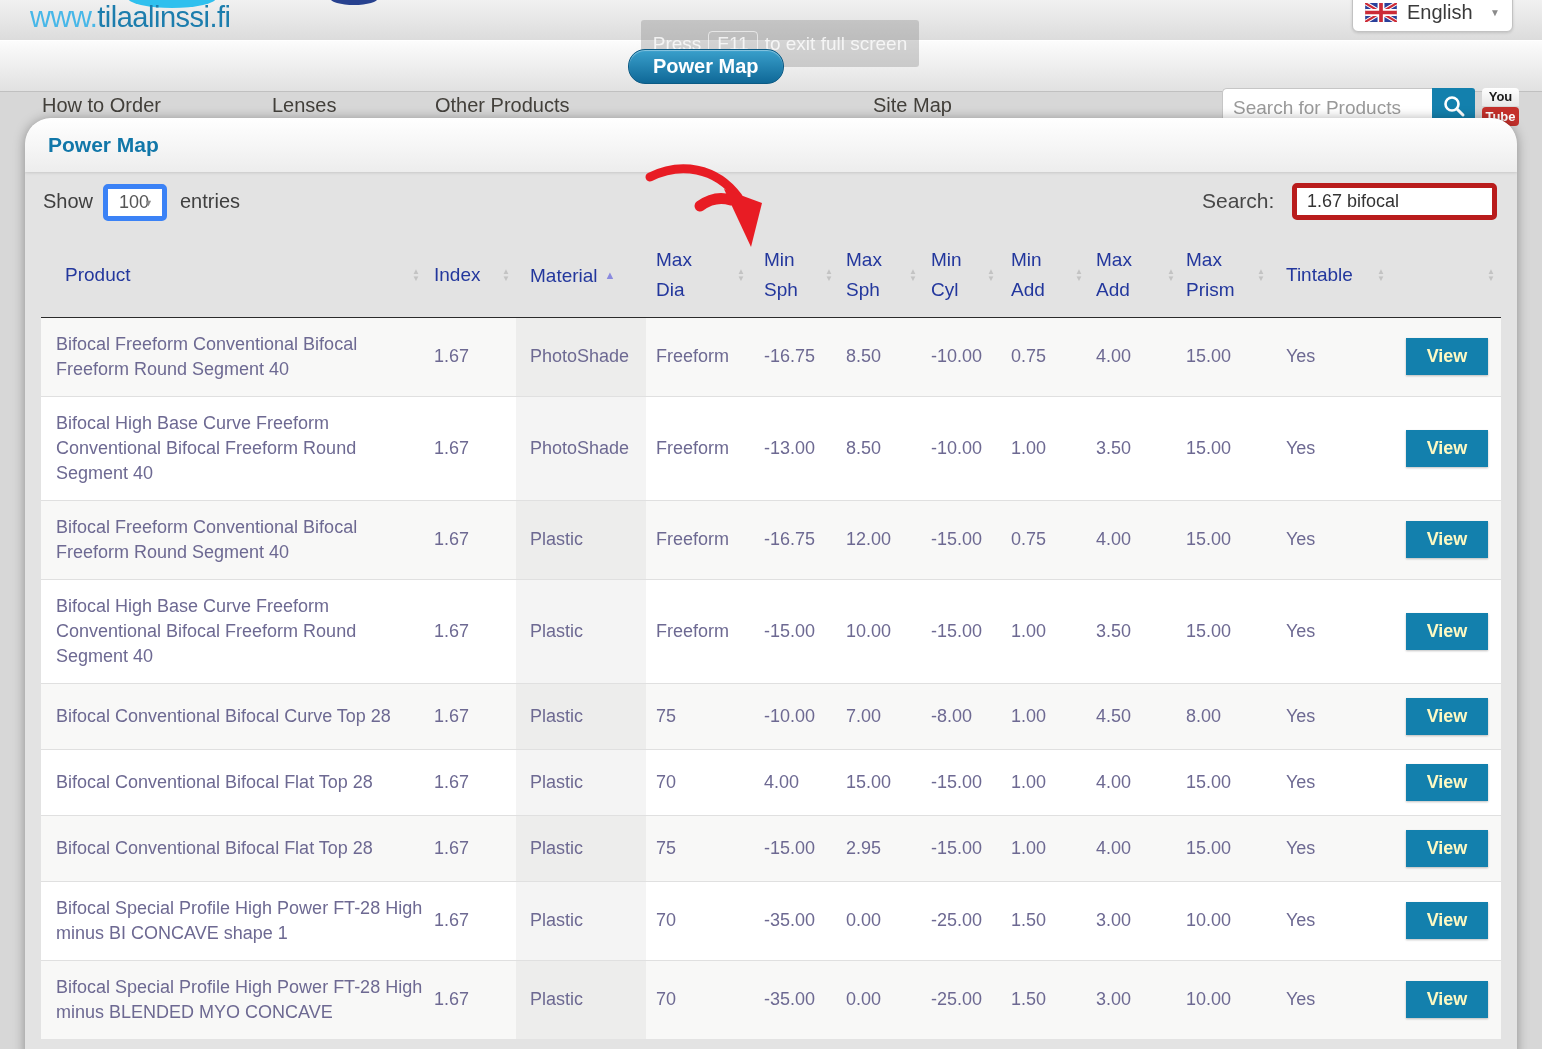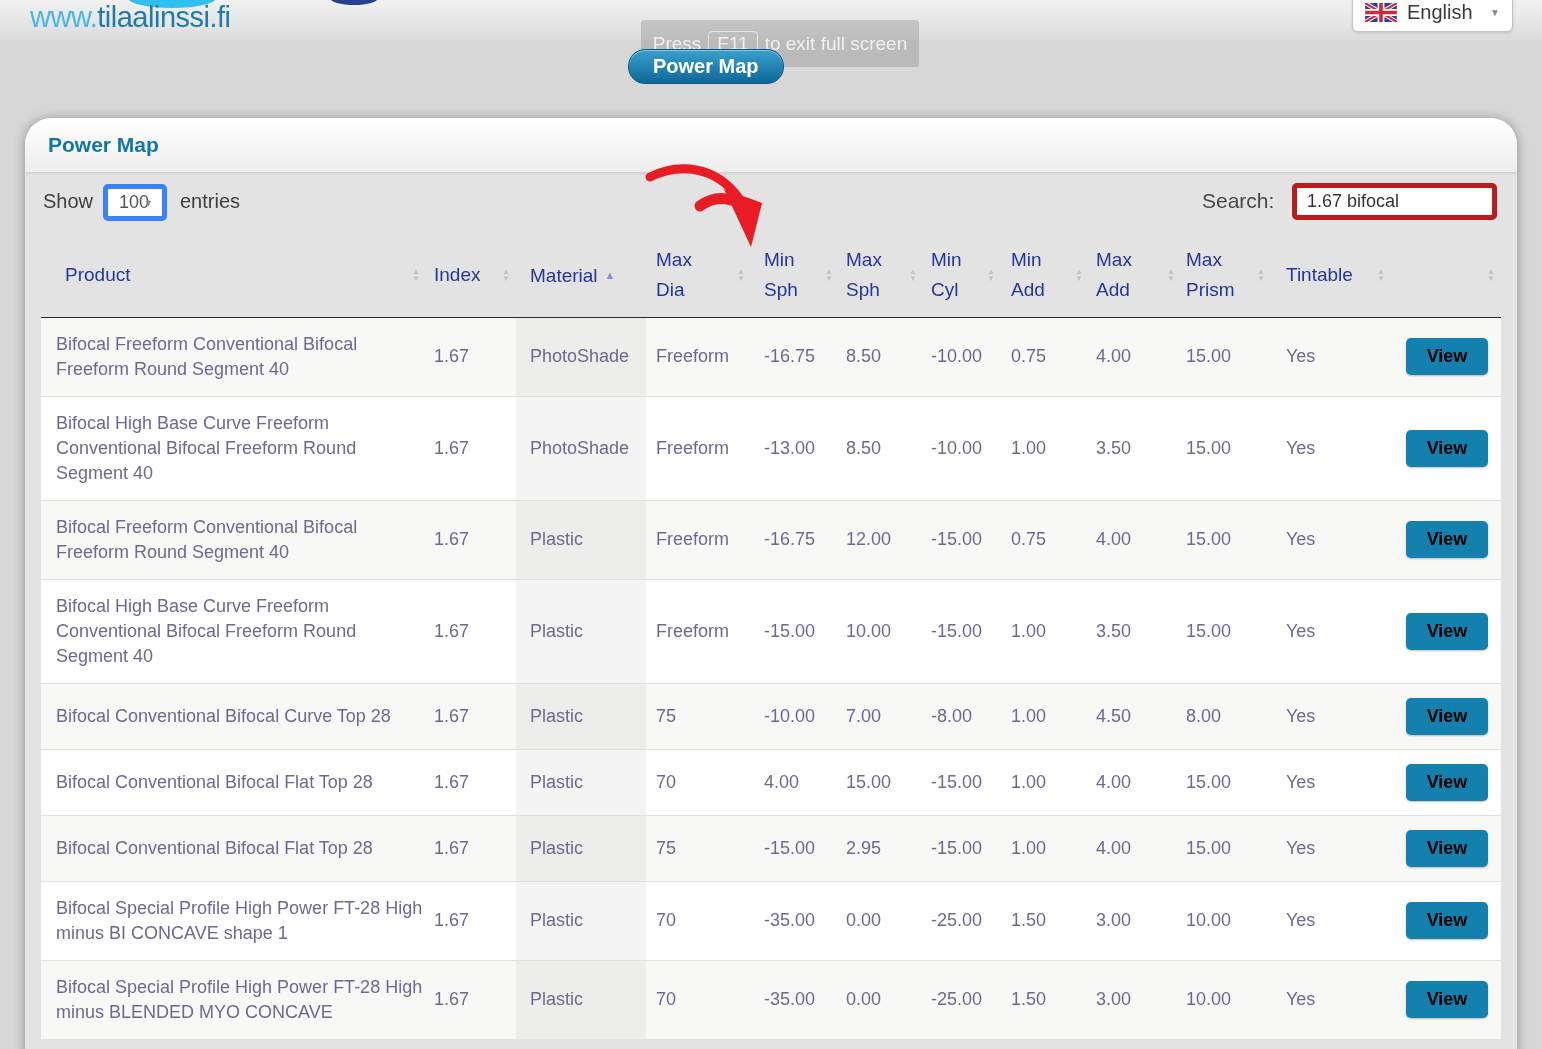--- a/index.html
+++ b/index.html
@@ -97,22 +97,22 @@
   td.mat-col { background:rgba(0,0,0,.045); }
 
   th.c0,td.c0{padding-left:15px;} th.c0{padding-left:24px;}
   th.c1,td.c1{padding-left:8px;}  th.c2,td.c2{padding-left:14px;}
   th.c3,td.c3{padding-left:10px;} th.c4,td.c4{padding-left:13px;}
   th.c5,td.c5{padding-left:7px;}  th.c6,td.c6{padding-left:8px;}
   th.c7,td.c7{padding-left:10px;} th.c8,td.c8{padding-left:7px;}
   th.c9,td.c9{padding-left:5px;}  th.c10,td.c10{padding-left:15px;}
   th.c11,td.c11{padding-left:15px;}
 
-  .view-btn { width:82px; height:37px; background:#1380ad; color:#000000; border:none;
-          border-radius:5px; font-size:18px; font-weight:bold; font-family:inherit;
+  .view-btn { width:82px; height:37px; background:#1380ad; color:#fef9c3; border:none;
+          border-radius:0; font-size:18px; font-weight:bold; font-family:inherit;
           cursor:pointer; box-shadow:0 1px 2px rgba(0,0,0,.25); }
 
   .red-arrow { position:absolute; left:640px; top:155px; z-index:7; pointer-events:none; }
 </style>
 </head>
 <body>
 
 <div class="stage">
 
   <div class="topband">
@@ -125,20 +125,37 @@
           <path d="M0,0 L60,36 M60,0 L0,36" stroke="#fff" stroke-width="8"></path>
           <path d="M0,0 L60,36 M60,0 L0,36" stroke="#cc2b37" stroke-width="4"></path>
           <path d="M30,0 V36 M0,18 H60" stroke="#fff" stroke-width="13"></path>
           <path d="M30,0 V36 M0,18 H60" stroke="#cc2b37" stroke-width="7"></path>
         </svg>
       <span class="lang-label">English</span>
       <span class="lang-caret">▼</span>
     </div>
   </div>
 
+  <div class="navbar">
+    <div class="nav-item nav-howtoorder">How to Order</div>
+    <div class="nav-item nav-lenses">Lenses</div>
+    <div class="nav-item nav-otherproducts">Other Products</div>
+    <div class="nav-item nav-sitemap">Site Map</div>
+    <input class="nav-search-input" placeholder="Search for Products" style="">
+    <button class="nav-search-btn">
+      <svg width="24" height="24" viewBox="0 0 24 24">
+          <circle cx="10" cy="10" r="6.5" fill="none" stroke="#fff" stroke-width="2.6"></circle>
+          <line x1="15" y1="15" x2="21" y2="21" stroke="#fff" stroke-width="3" stroke-linecap="round"></line>
+        </svg>
+    </button>
+    <div class="yt">
+      <div class="yt-you">You</div>
+      <div class="yt-tube">Tube</div>
+    </div>
+  </div>
 
   <div class="fs-toast">
     <span>Press</span>
     <span class="fs-key">F11</span>
     <span>to exit full screen</span>
   </div>
   <div class="nav-pill">Power Map</div>
 
   <div class="card">
     <div class="card-titlebar">

